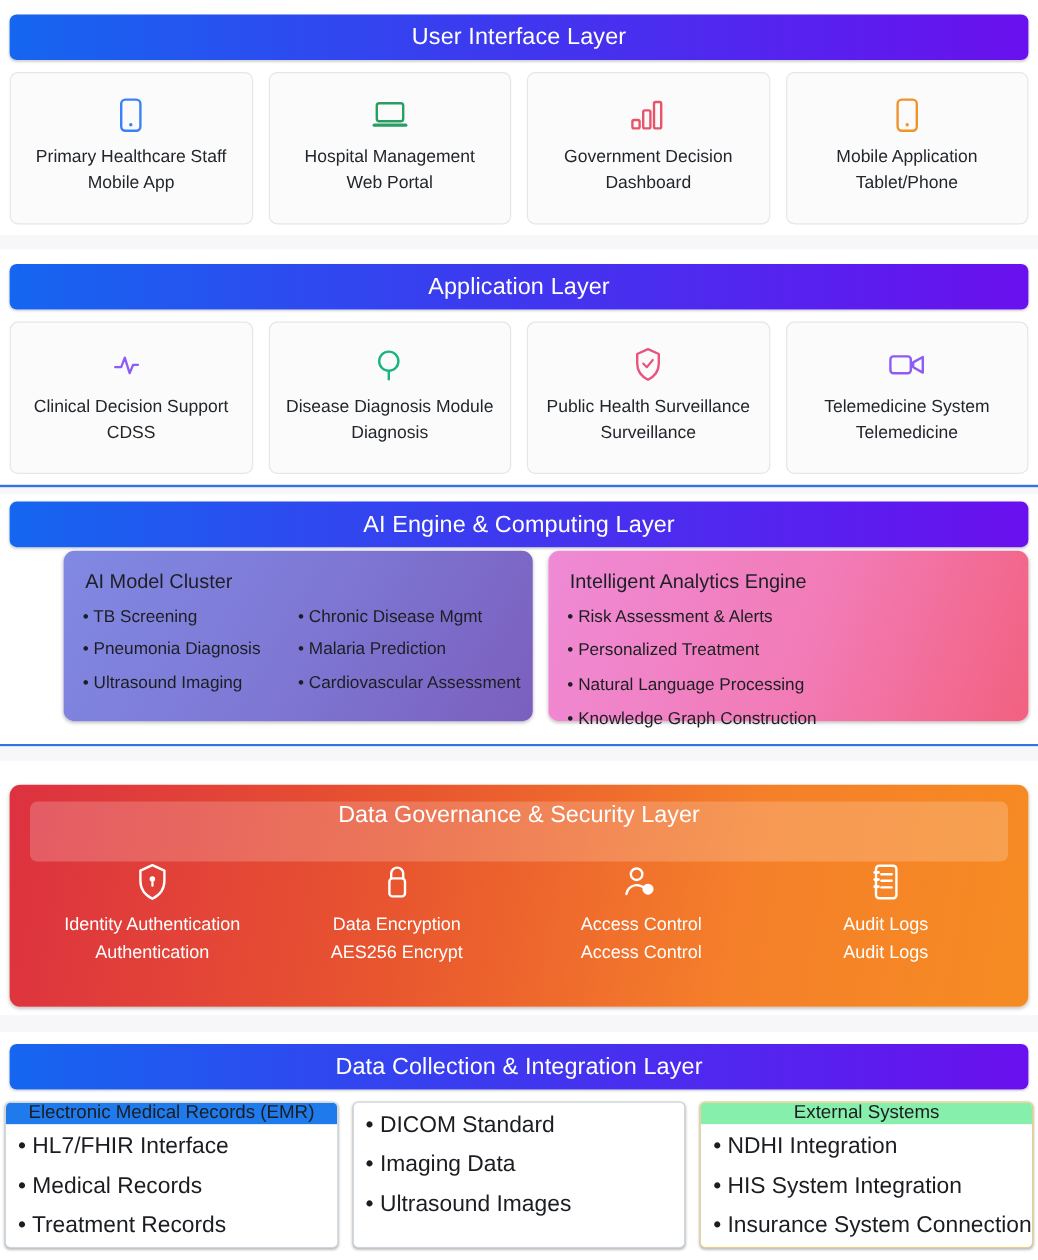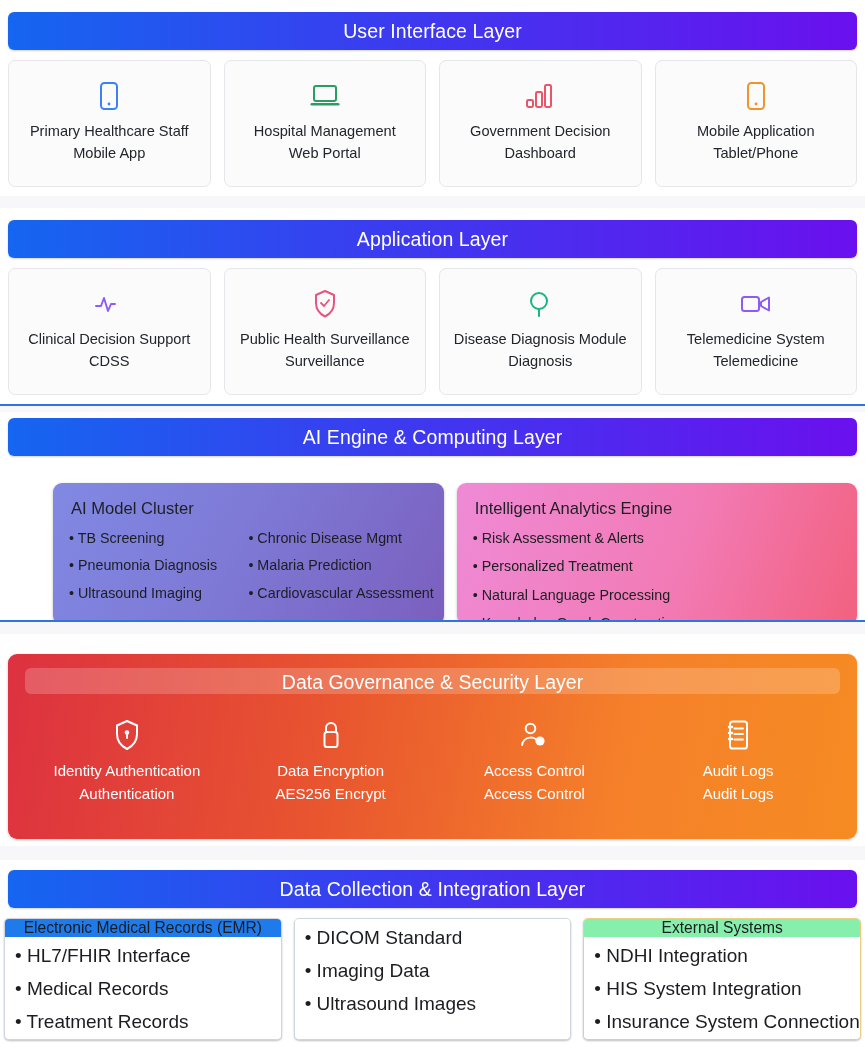--- a/index.html
+++ b/index.html
@@ -53,23 +53,23 @@
   .ai-item { font-size: 14.3px; color: #1c1e22; line-height: 1.0; margin-bottom: 13px; white-space: nowrap; }
   .ai-right .ai-item { margin-bottom: 14px; }
 
   
   .sec-panel {
     position: absolute; left: 8px; width: 849px; height: 185px;
     border-radius: 9px; box-shadow: 0 1px 3px rgba(0,0,0,.22);
     background: linear-gradient(100deg,#dd3140 0%,#e8552f 38%,#f5802a 72%,#f68b22 100%);
   }
   .sec-title {
-    position: absolute; left: 17px; top: 14px; width: 815px; height: 26px;
+    position: absolute; left: 17px; top: 14px; width: 815px; height: 50px;
     border-radius: 6px; background: rgba(255,255,255,.20);
-    display: flex; align-items: flex-end; justify-content: center;
+    display: flex; align-items: flex-start; justify-content: center;
     color: #ffffff; font-size: 19.5px;
   }
   .sec-items { position: absolute; left: 17px; top: 62px; width: 815px; display: flex; }
   .sec-item { flex: 1 1 0; display: flex; flex-direction: column; align-items: center; }
   .sec-item .ico { height: 38px; display: flex; align-items: center; justify-content: center; margin-bottom: 5px; }
   .sec-item .l1, .sec-item .l2 { color: #ffffff; font-size: 15px; line-height: 1.55; text-align: center; white-space: nowrap; }
 
   
   .dc-row { position: absolute; left: 4px; width: 857px; display: flex; gap: 12px; }
   .dc-card {
@@ -160,62 +160,62 @@
           <svg width="30" height="22" viewBox="0 0 30 22">
               <polyline points="2,13 7,13 10,5 14,18 17,11 21,11" fill="none" stroke="#8b5cf6" stroke-width="1.9" stroke-linecap="round" stroke-linejoin="round"></polyline>
             </svg>
         </span>
         <span class="l1">Clinical Decision Support</span>
         <span class="l2">CDSS</span>
       </div>
 
       <div class="card">
         <span class="ico">
+          <svg width="26" height="28" viewBox="0 0 26 28">
+              <circle cx="12" cy="11" r="8" fill="none" stroke="#18b57d" stroke-width="2"></circle>
+              <line x1="12" y1="20" x2="12" y2="26" stroke="#18b57d" stroke-width="2" stroke-linecap="round"></line>
+            </svg>
+        </span>
+        <span class="l1">Disease Diagnosis Module</span>
+        <span class="l2">Diagnosis</span>
+      </div>
+
+      <div class="card">
+        <span class="ico">
           <svg width="24" height="30" viewBox="0 0 24 30">
               <path d="M12 2 L21 6 V14 C21 21 16 25.5 12 27.5 C8 25.5 3 21 3 14 V6 Z" fill="none" stroke="#e8547f" stroke-width="2" stroke-linejoin="round"></path>
               <polyline points="8,14 11,17 16,11" fill="none" stroke="#e8547f" stroke-width="1.8" stroke-linecap="round" stroke-linejoin="round"></polyline>
             </svg>
         </span>
         <span class="l1">Public Health Surveillance</span>
         <span class="l2">Surveillance</span>
       </div>
 
       <div class="card">
         <span class="ico">
-          <svg width="26" height="28" viewBox="0 0 26 28">
-              <circle cx="12" cy="11" r="8" fill="none" stroke="#18b57d" stroke-width="2"></circle>
-              <line x1="12" y1="20" x2="12" y2="26" stroke="#18b57d" stroke-width="2" stroke-linecap="round"></line>
-            </svg>
-        </span>
-        <span class="l1">Disease Diagnosis Module</span>
-        <span class="l2">Diagnosis</span>
-      </div>
-
-      <div class="card">
-        <span class="ico">
           <svg width="32" height="22" viewBox="0 0 32 22">
               <rect x="2" y="4" width="17" height="14" rx="2.5" fill="none" stroke="#8b5cf6" stroke-width="2"></rect>
               <path d="M21 9 L29 4.5 V17.5 L21 13 Z" fill="none" stroke="#8b5cf6" stroke-width="2" stroke-linejoin="round"></path>
             </svg>
         </span>
         <span class="l1">Telemedicine System</span>
         <span class="l2">Telemedicine</span>
       </div>
     </div>
   </div>
 
   <div class="band" style="top:404px;height:8px;"></div>
   <div class="rule-blue" style="top:404px;"></div>
 
   <div class="section" style="top:412px;height:210px;">
     <div class="layer-bar bar-bluepurple" style="top:6px;">
       <span>AI Engine &amp; Computing Layer</span>
     </div>
 
-    <div class="ai-row" style="top:71px;padding-left:45px;">
+    <div class="ai-row" style="top:47px;padding-left:45px;">
 
       <div class="ai-box ai-left">
         <div class="ai-title">AI Model Cluster</div>
         <div class="ai-cols">
           <div class="col">
             <div class="ai-item">• TB Screening</div>
             <div class="ai-item">• Pneumonia Diagnosis</div>
             <div class="ai-item">• Ultrasound Imaging</div>
           </div>
           <div class="col">

